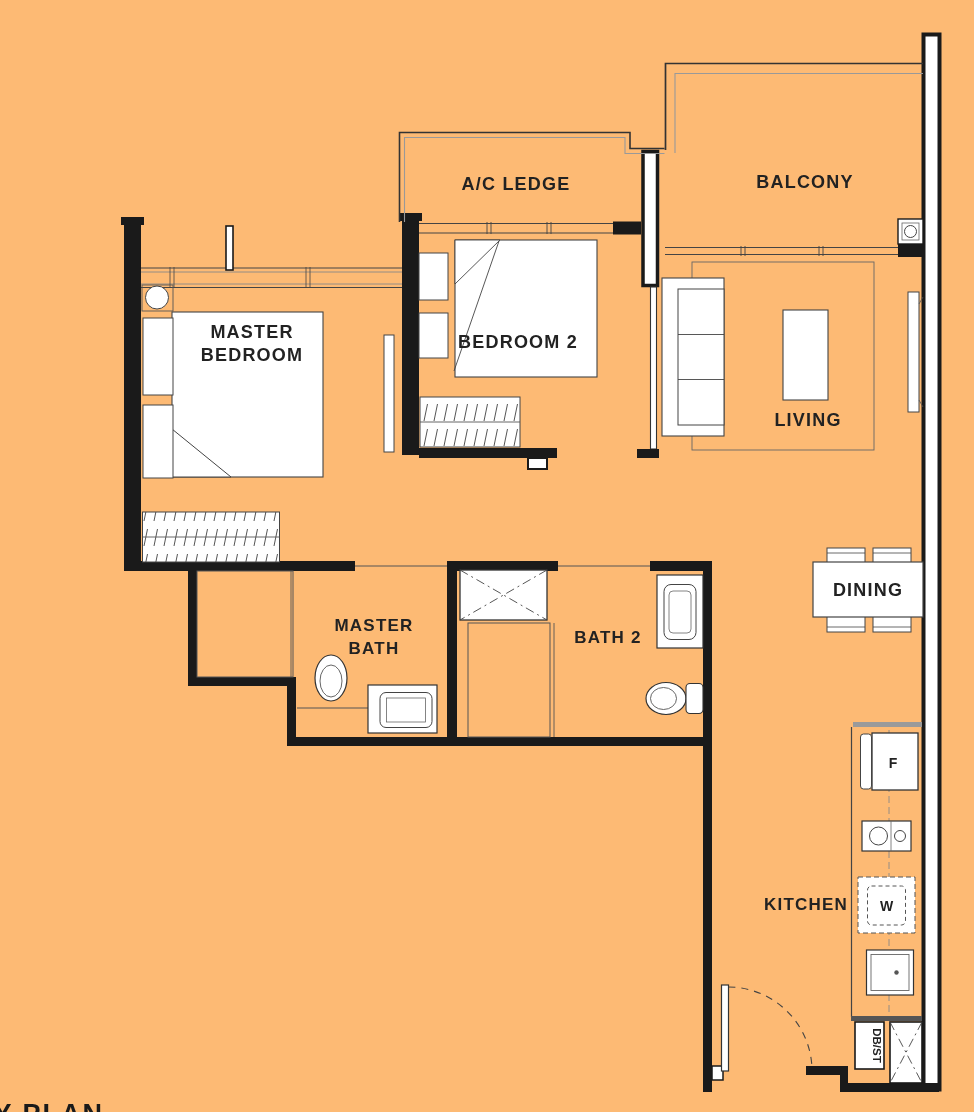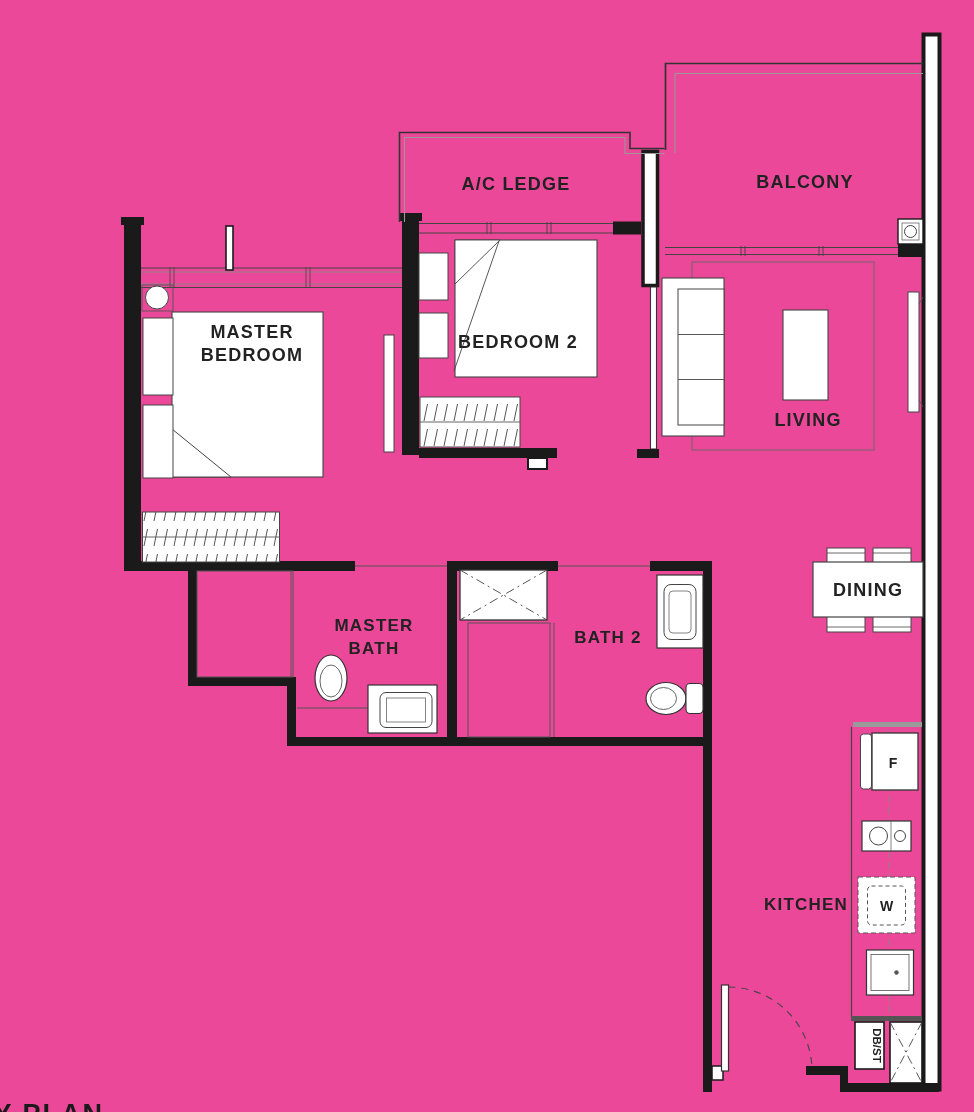--- a/index.html
+++ b/index.html
@@ -1,16 +1,16 @@
 <!DOCTYPE html>
 <html><head>
 <meta charset="utf-8">
 <style>
   html,body{margin:0;padding:0;background:#ffffff;}
-  .stage{position:relative;width:974px;height:1112px;background:#ec4899;overflow:hidden;
+  .stage{position:relative;width:974px;height:1112px;background:#fdba74;overflow:hidden;
          font-family:"Liberation Sans", sans-serif;}
   svg{display:block}
   text{font-family:"Liberation Sans", sans-serif;font-weight:600;fill:#222222;letter-spacing:1.2px;}
   .room-label{font-size:18px;}
   .room-label-sm{font-size:17px;}
   .appl-label{font-size:14px;letter-spacing:0;}
   .appl-label-sm{font-size:11.5px;letter-spacing:0;}
   .footer-label{font-size:27px;letter-spacing:2px;fill:#1a1a1a;}
 </style>
 </head>

